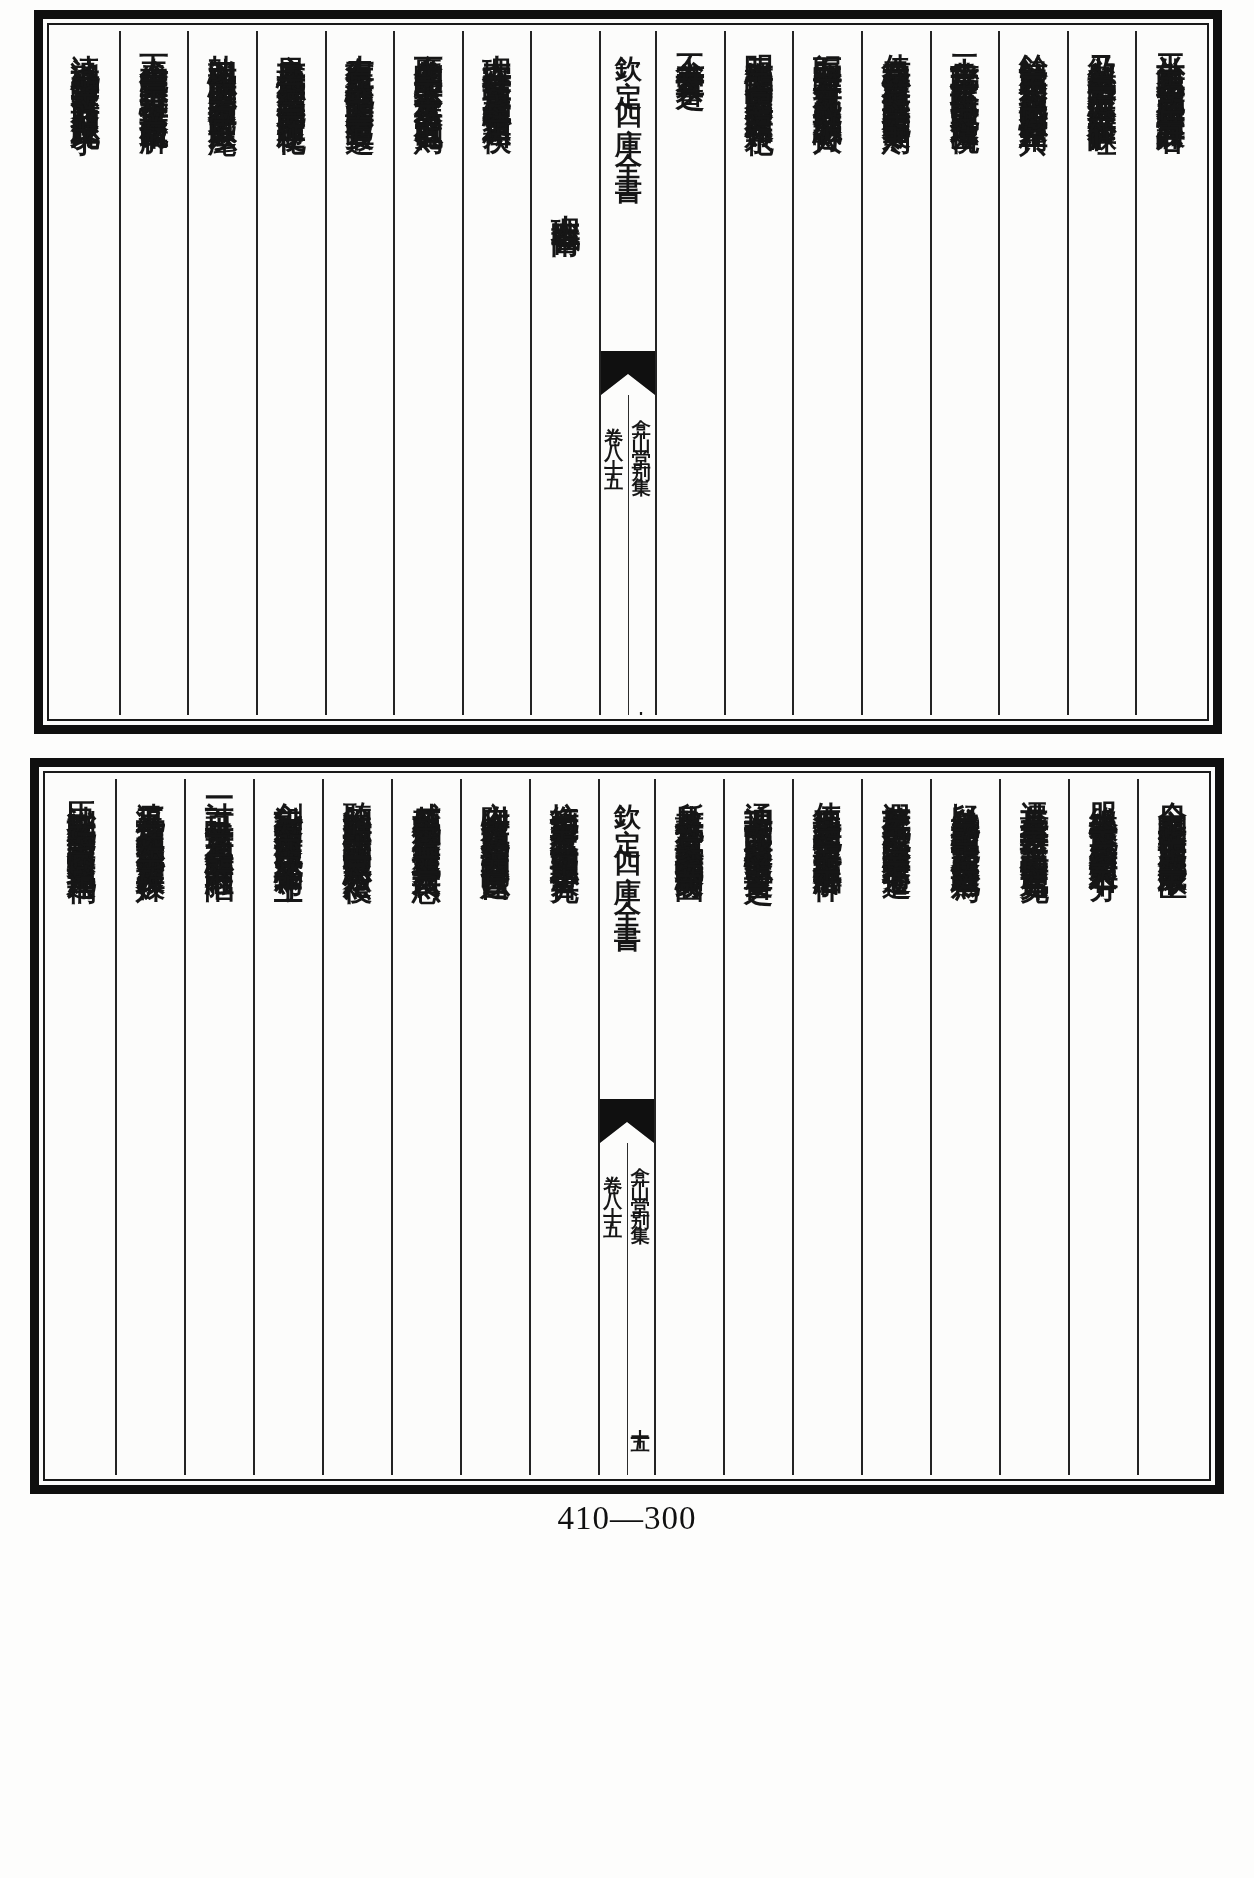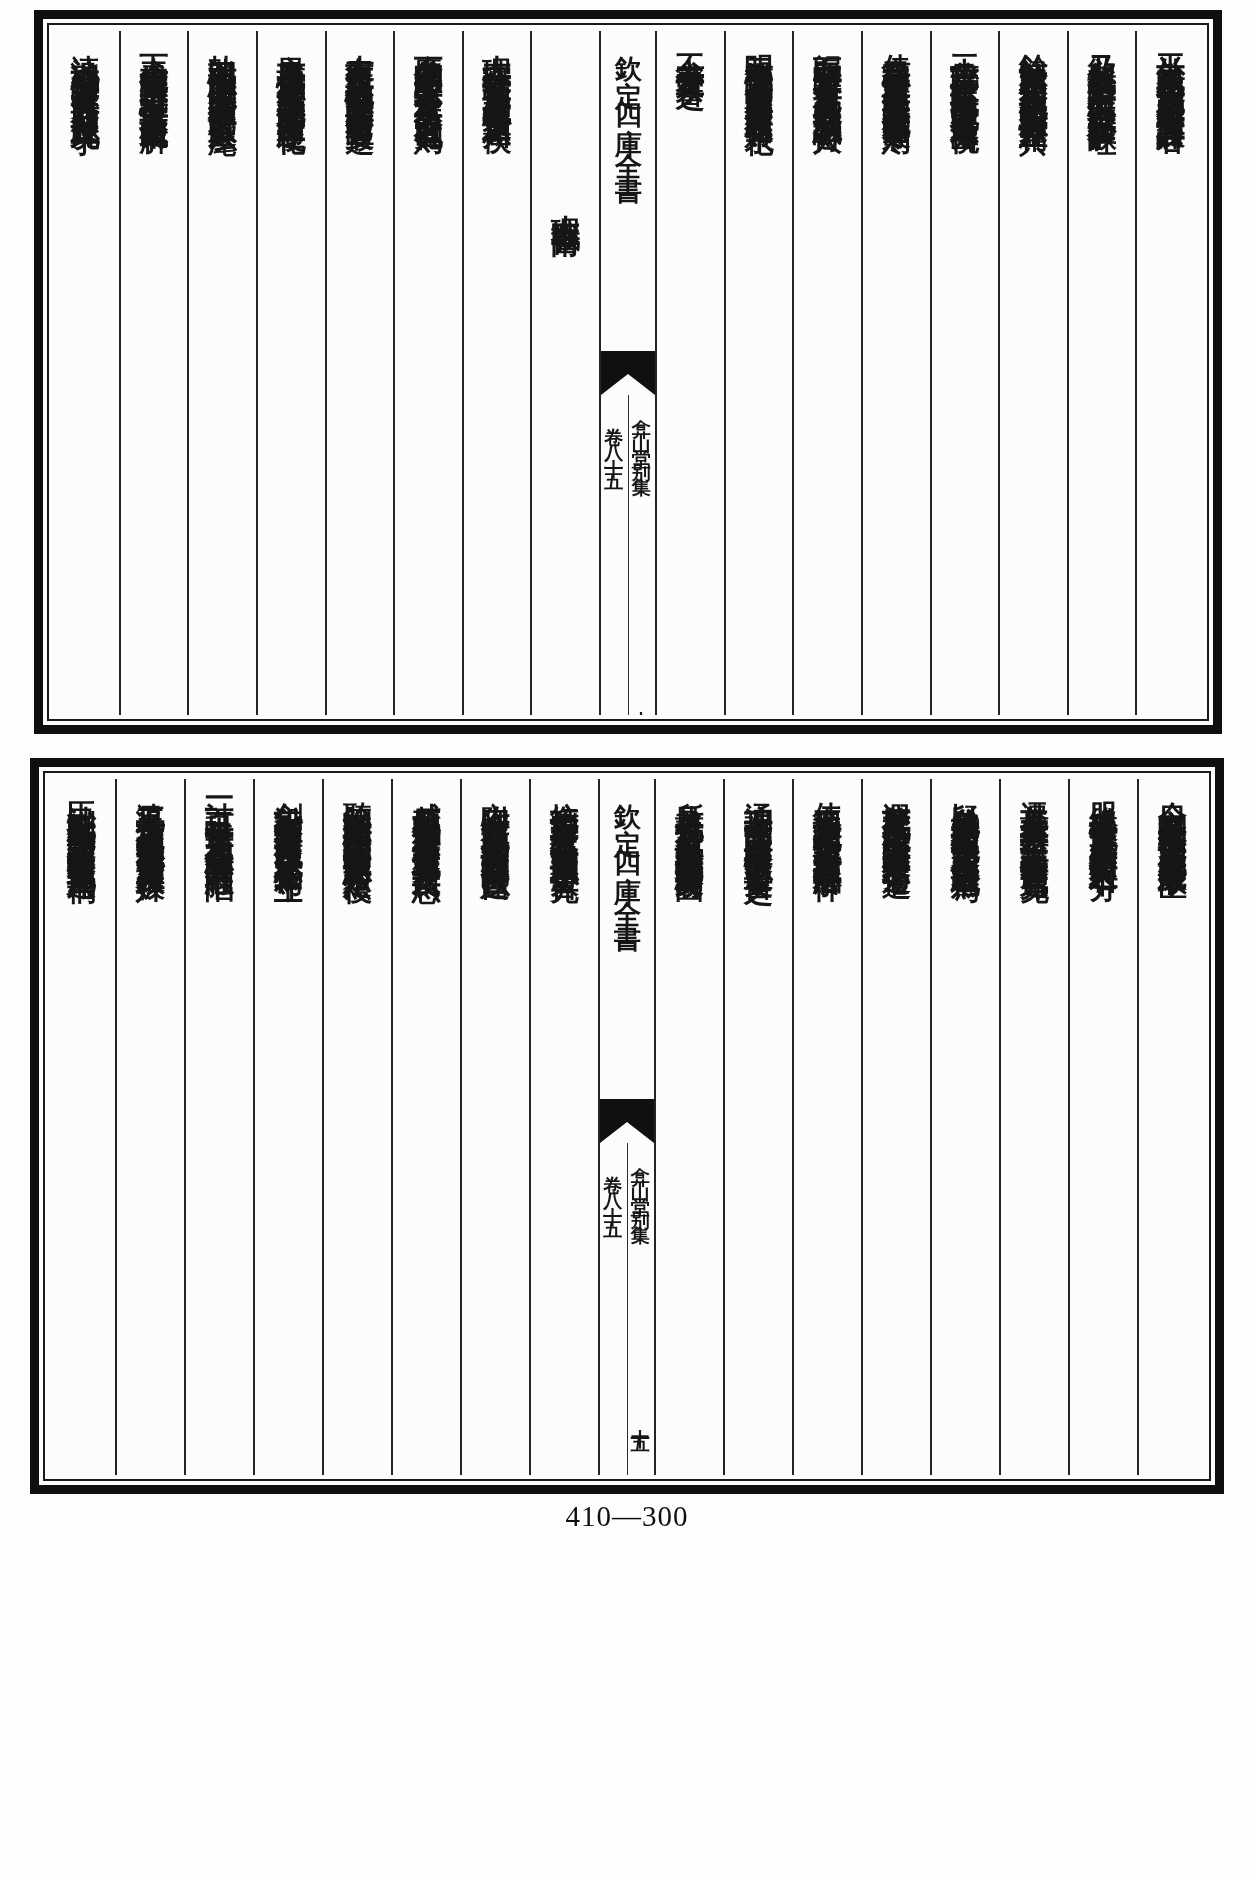--- a/index.html
+++ b/index.html
@@ -43,21 +43,21 @@
   .sub-right{flex:1 1 0;display:flex;flex-direction:column;align-items:center;overflow:hidden;}
   .sub-left{flex:1 1 0;border-right:1.5px solid #2c2c2c;display:flex;justify-content:center;overflow:hidden;}
   .small{font-size:19px;letter-spacing:15px;font-weight:600;}
   .book-title{padding-top:8px;}
   .juan-label{padding-top:18px;}
   .spacer{flex:1 1 auto;}
   .page-num{letter-spacing:7px;margin-bottom:6px;}
   #bottom-block .page-num{margin-bottom:48px;}
   .footer{
     position:absolute;left:0;top:1500px;width:100%;
-    text-align:center;font-size:29px;letter-spacing:1px;color:#101010;
+    text-align:center;font-size:33px;letter-spacing:1px;color:#101010;
     font-family:"Liberation Serif","DejaVu Serif",serif;
   }
 </style>
 </head>
 <body>
 
 <div class="sheet">
 
   <section class="block" id="top-block">
     <div class="block-frame" id="top-cols">

